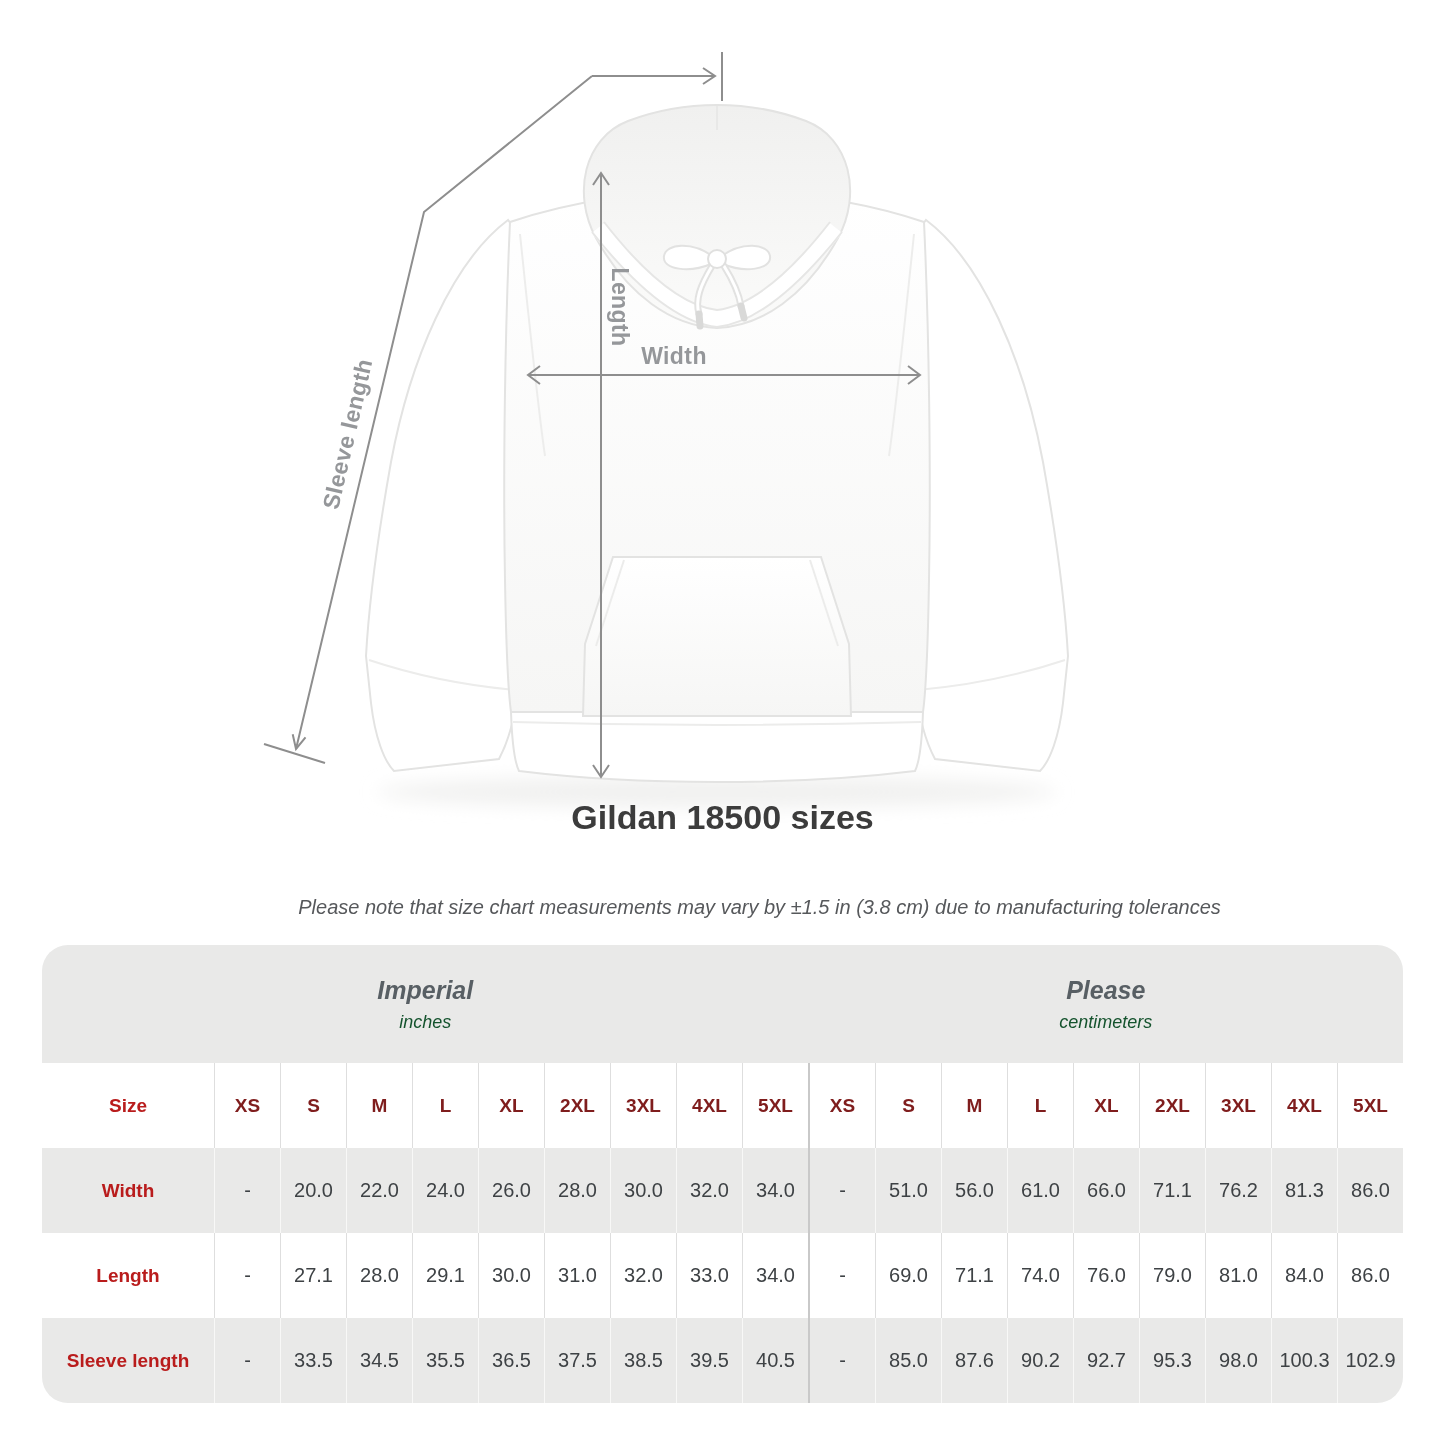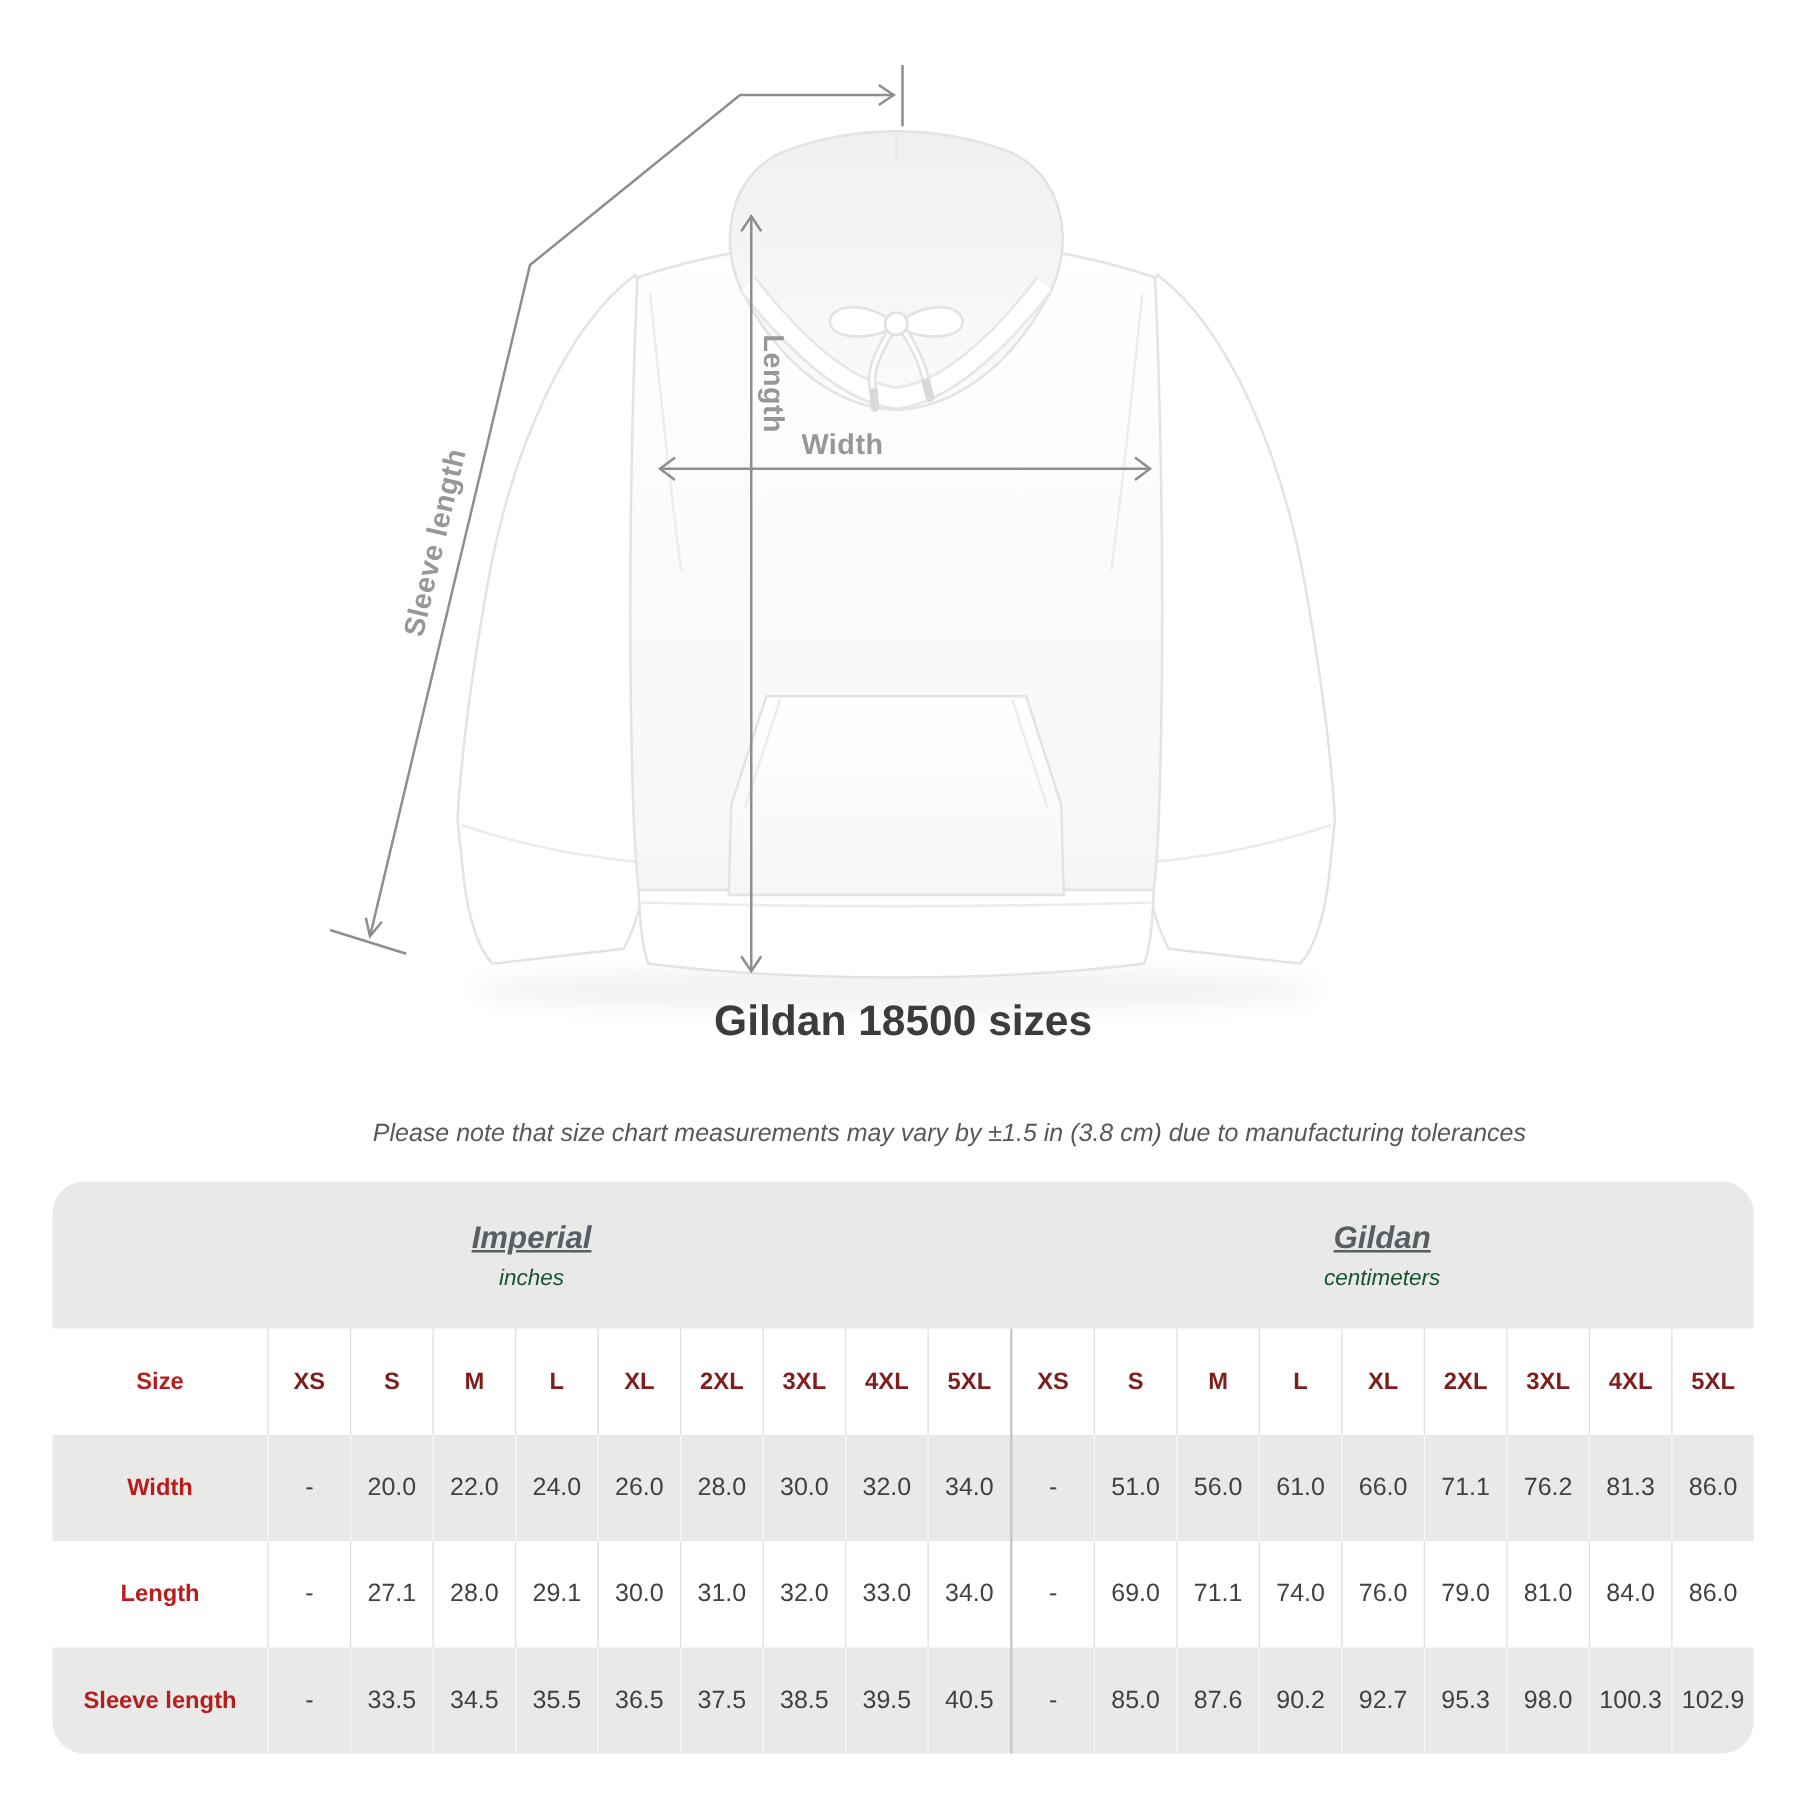--- a/index.html
+++ b/index.html
@@ -21,21 +21,21 @@
   #note{position:absolute;left:0;top:896px;width:100%;text-align:center;
         font-style:italic;font-size:20px;color:#56585b;padding-left:37px;}
 
   
   #table-wrap{position:absolute;left:42px;top:945px;width:1361px;border-radius:26px;
               overflow:hidden;background:#ffffff;}
   #band{display:flex;background:#e9e9e8;height:118px;}
   .band-half{display:flex;flex-direction:column;align-items:center;justify-content:center;}
   .band-left{flex:0 0 calc(172px + (100% - 172px)/2);}
   .band-right{flex:1;}
-  .band-name{font-size:25px;font-weight:bold;font-style:italic;color:#585f64;text-decoration:underline;}
+  .band-name{font-size:25px;font-weight:bold;font-style:italic;color:#585f64;}
   .band-unit{font-size:18px;font-style:italic;color:#14532d;margin-top:7px;}
 
   .trow{display:flex;height:85px;}
   .row-gray{background:#e9e9e8;}
   .row-white{background:#ffffff;}
   .cell{display:flex;align-items:center;justify-content:center;
         font-size:20px;color:#3e4245;}
   .label-cell{flex:0 0 172px;font-weight:bold;font-size:19px;color:#b91c1c;}
   .value-cell{flex:1;border-left:1px solid #dedede;min-width:0;}
   .row-gray .value-cell{border-left-color:#f8f8f7;}
@@ -148,21 +148,21 @@
   <div id="title">Gildan 18500 sizes</div>
   <div id="note">Please note that size chart measurements may vary by ±1.5 in (3.8 cm) due to manufacturing tolerances</div>
 
   <div id="table-wrap">
     <div id="band">
       <div class="band-half band-left">
         <div class="band-name">Imperial</div>
         <div class="band-unit">inches</div>
       </div>
       <div class="band-half band-right">
-        <div class="band-name">Gildan</div>
+        <div class="band-name">Please</div>
         <div class="band-unit">centimeters</div>
       </div>
     </div>
     <div>
         <div class="trow row-white">
           <div class="cell label-cell">Size</div>
           <div class="cell value-cell size-cell">XS</div>
           <div class="cell value-cell size-cell">S</div>
           <div class="cell value-cell size-cell">M</div>
           <div class="cell value-cell size-cell">L</div>

